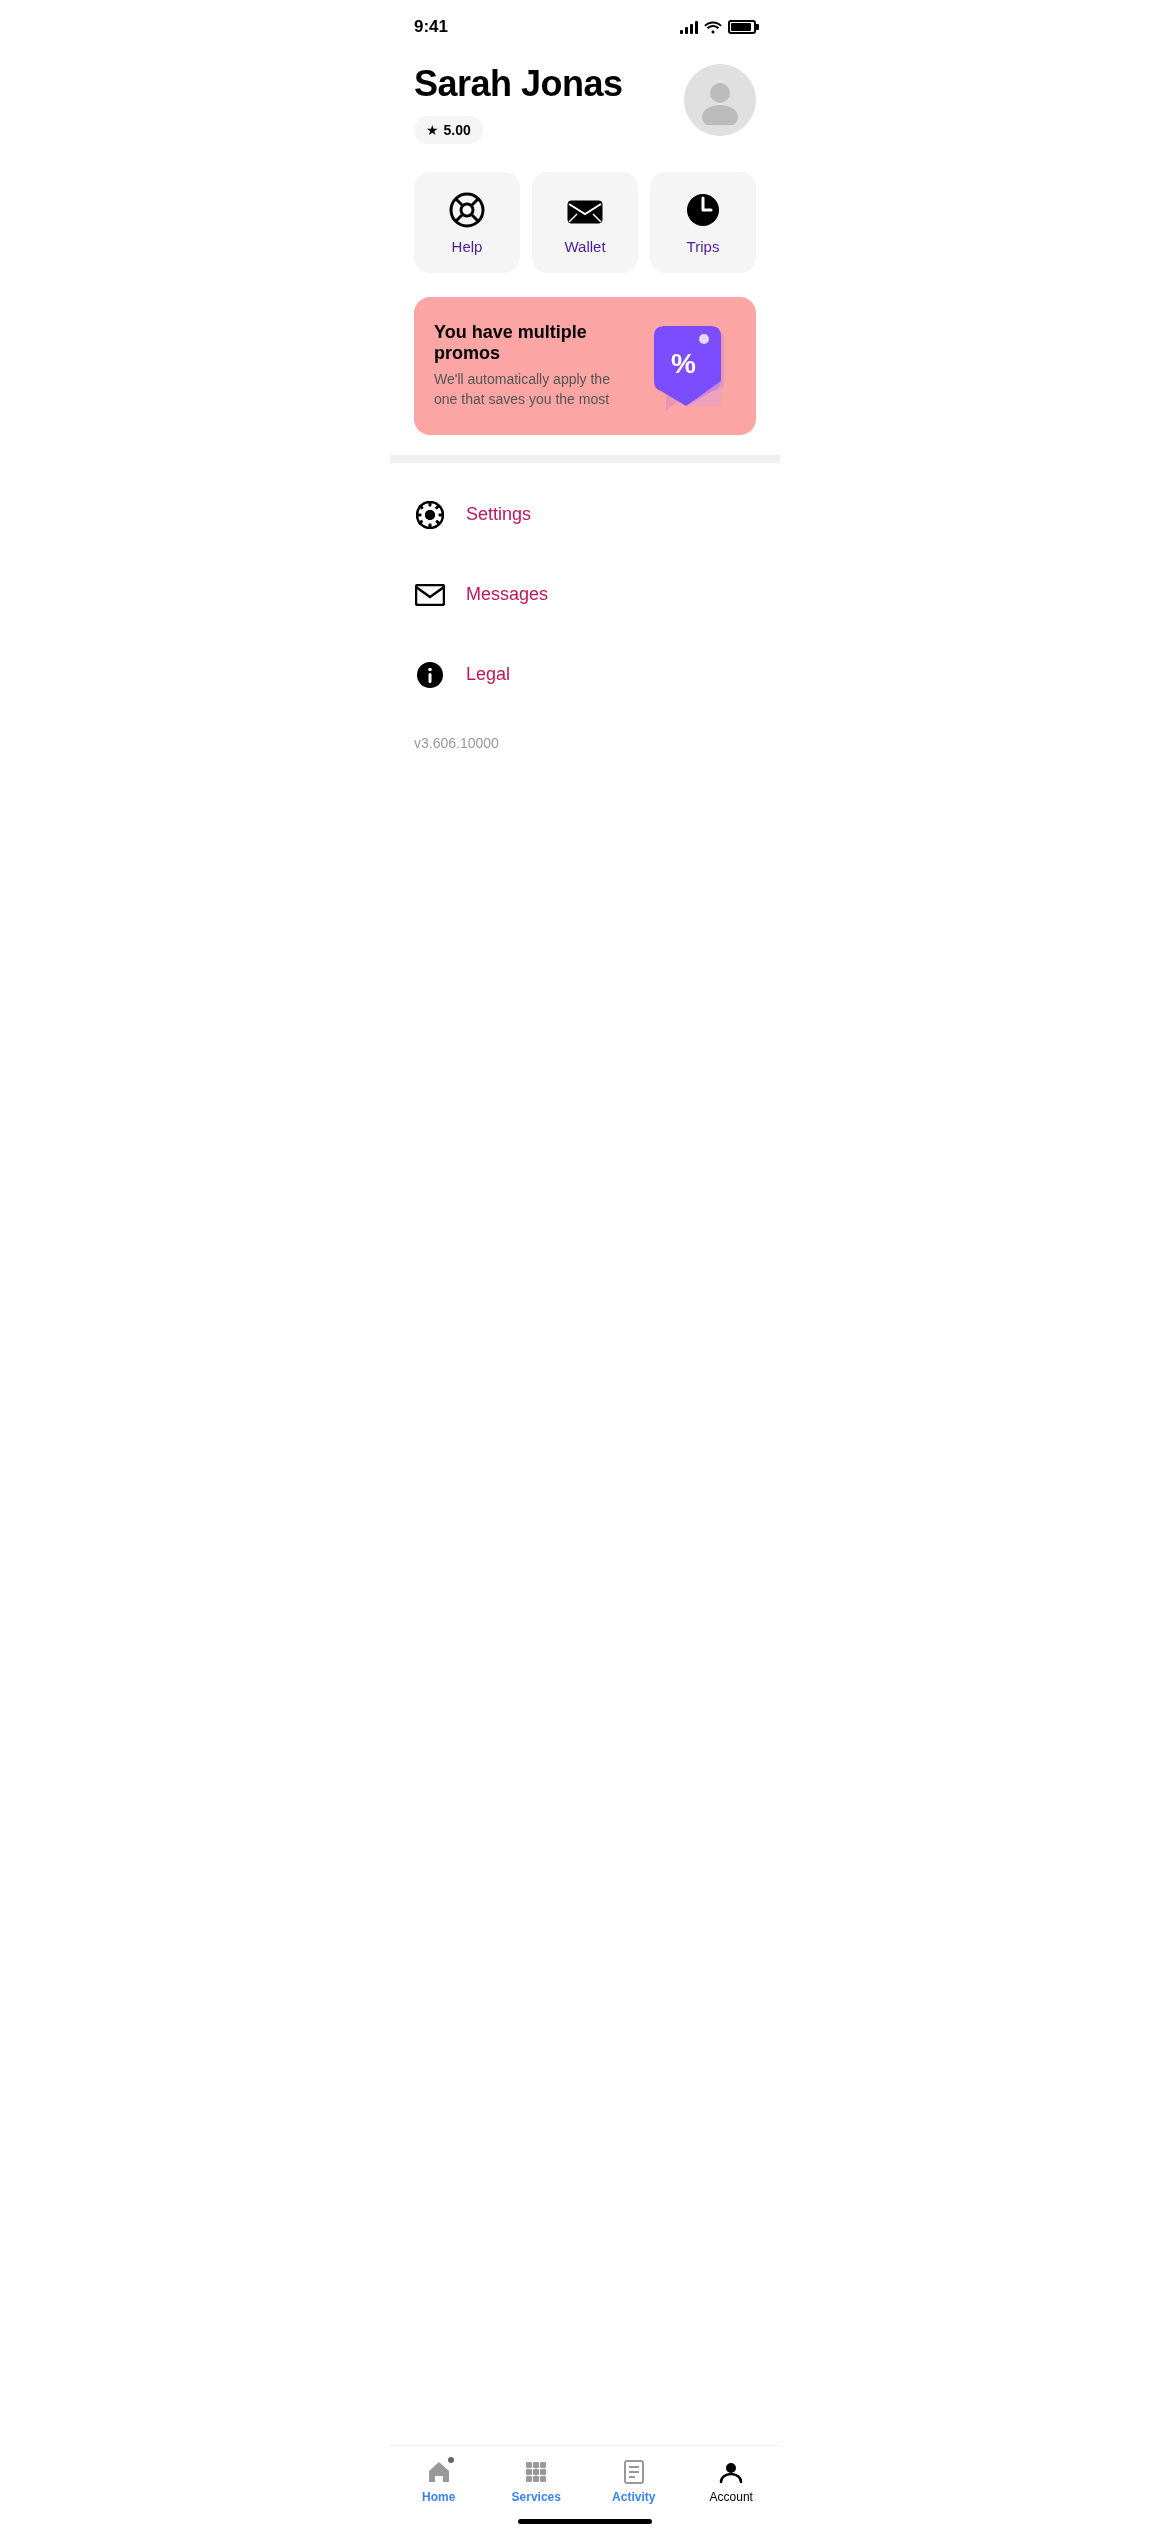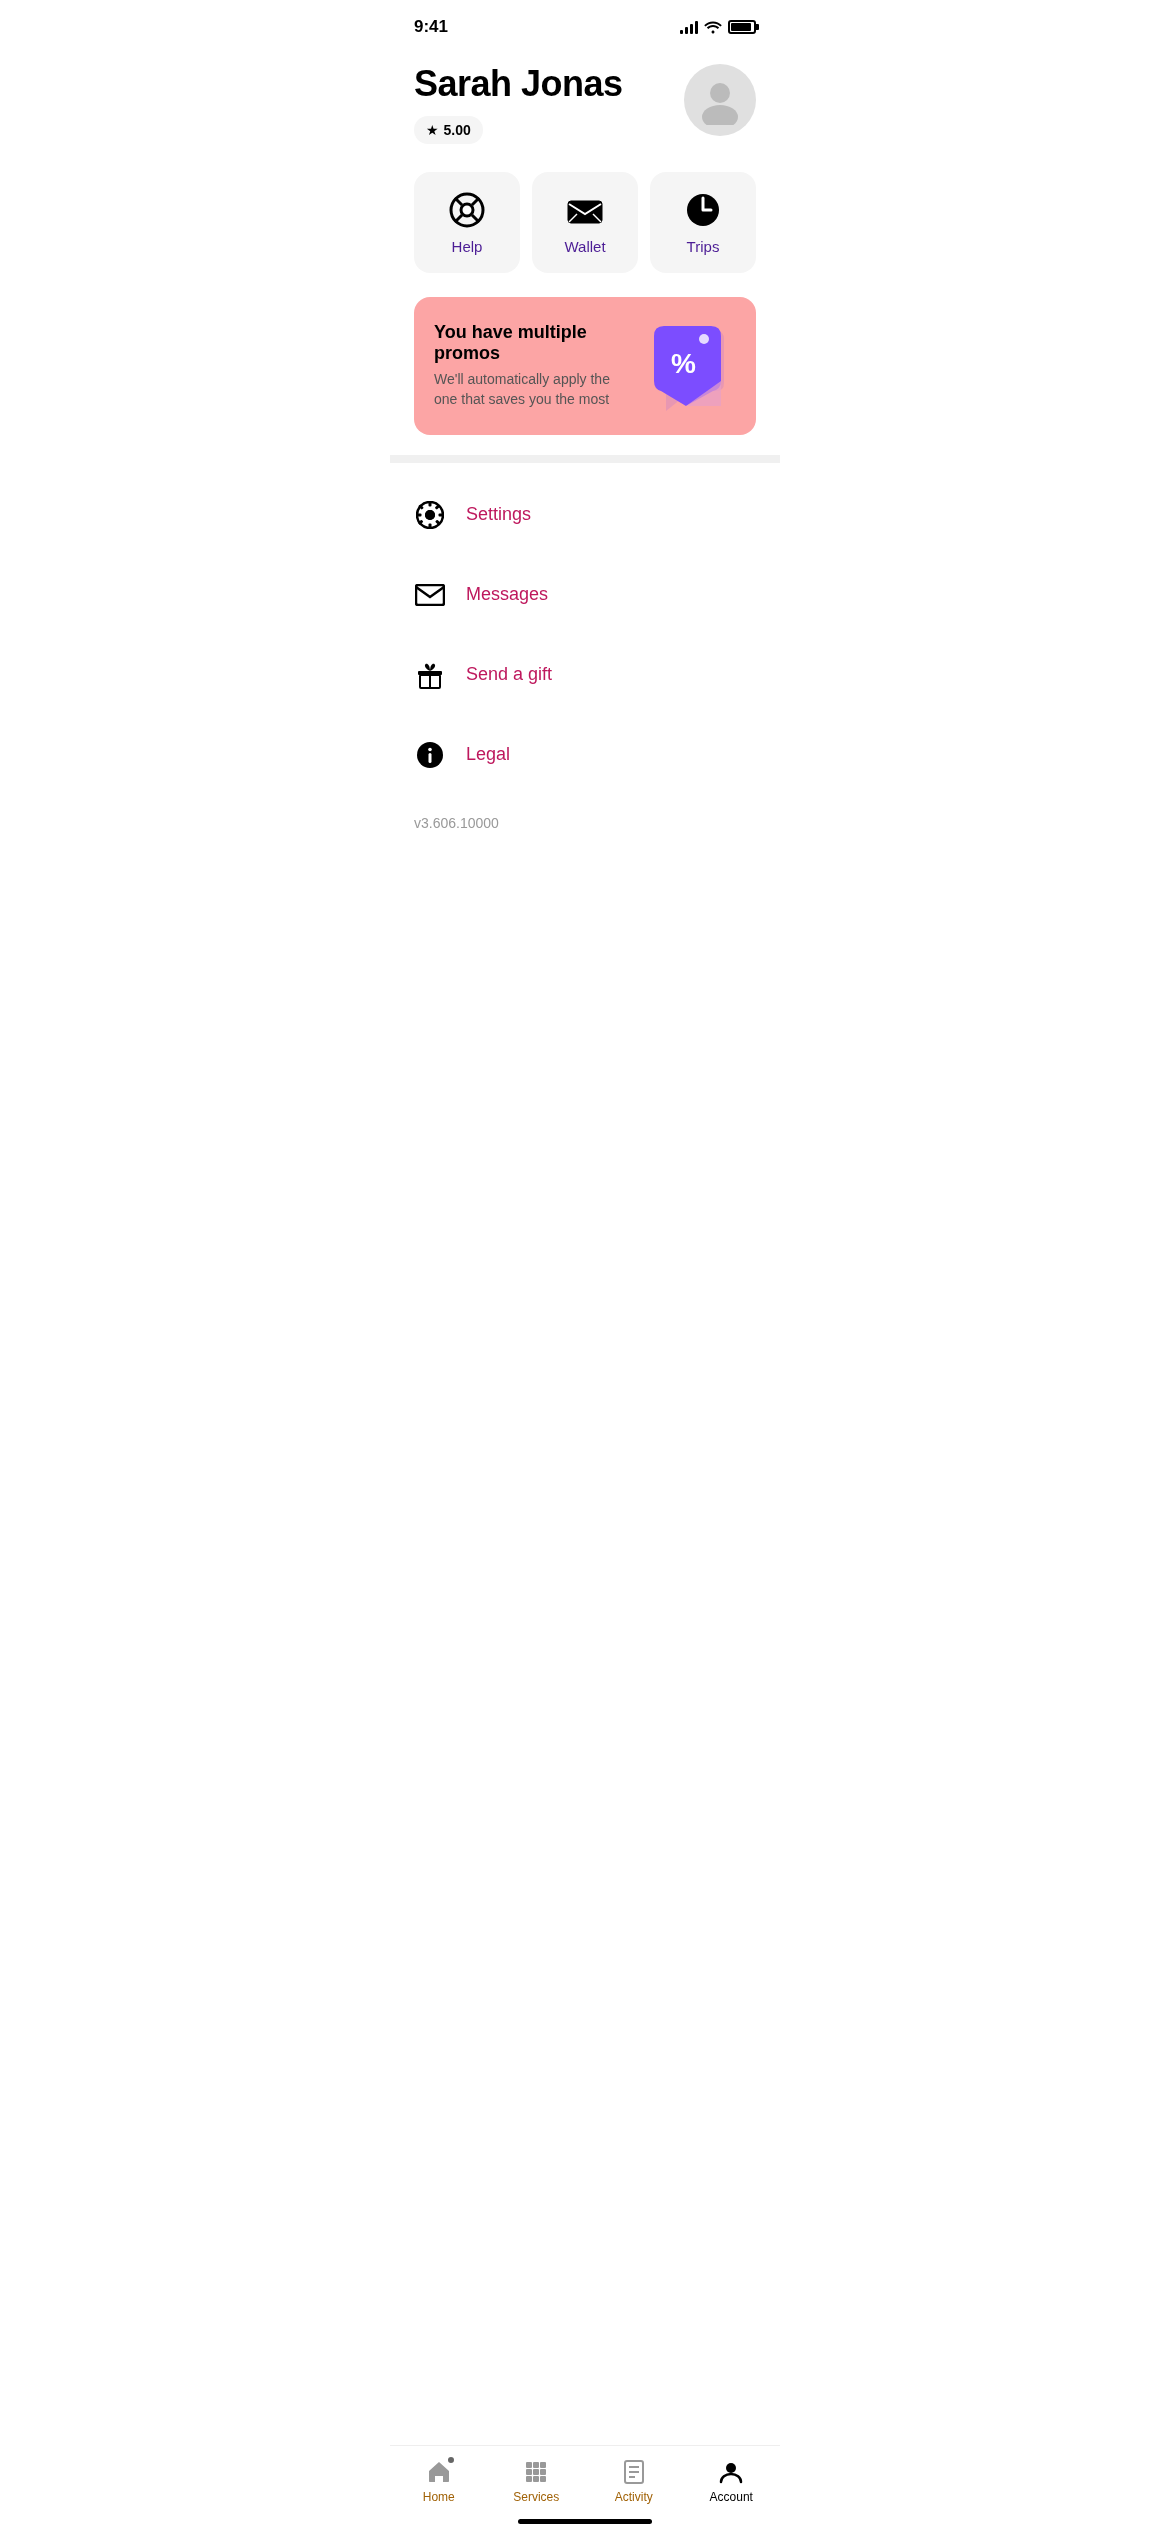--- a/index.html
+++ b/index.html
@@ -272,21 +272,22 @@
     .nav-icon {
       width: 28px;
       height: 28px;
       display: flex;
       align-items: center;
       justify-content: center;
     }
 
     .nav-label {
       font-size: 12px;
-      color: #a16207;
+      color: #3b82f6;
+      font-weight: bold;
     }
 
     .nav-label.active {
       color: #000;
       font-weight: 400;
     }
 
     .home-nav-icon {
       position: relative;
     }
@@ -448,34 +449,20 @@
   <div class="menu-item">
     <div class="menu-icon">
       <svg width="30" height="22" viewBox="0 0 30 22" fill="none">
         <rect x="1" y="1" width="28" height="20" rx="2" stroke="#000" stroke-width="2.5" fill="none"></rect>
         <path d="M1 3 L15 13 L29 3" stroke="#000" stroke-width="2.5" fill="none"></path>
       </svg>
     </div>
     <span class="menu-label">Messages</span>
   </div>
 
-  <div class="menu-item">
-    <div class="menu-icon">
-      <svg width="28" height="28" viewBox="0 0 28 28" fill="none">
-        <rect x="2" y="10" width="24" height="4" rx="1" fill="#000"></rect>
-        <rect x="4" y="14" width="20" height="13" rx="1" stroke="#000" stroke-width="2" fill="none"></rect>
-        <line x1="14" y1="10" x2="14" y2="27" stroke="#000" stroke-width="2"></line>
-
-        <path d="M14 10 C14 10 8 7 9 4 C10 1 14 3 14 10Z" fill="#000"></path>
-
-        <path d="M14 10 C14 10 20 7 19 4 C18 1 14 3 14 10Z" fill="#000"></path>
-      </svg>
-    </div>
-    <span class="menu-label">Send a gift</span>
-  </div>
 
   <div class="menu-item">
     <div class="menu-icon">
       <svg width="28" height="28" viewBox="0 0 28 28" fill="none">
         <circle cx="14" cy="14" r="13" fill="#000"></circle>
         <circle cx="14" cy="8.5" r="1.8" fill="#fff"></circle>
         <rect x="12.5" y="12" width="3" height="10" rx="1.5" fill="#fff"></rect>
       </svg>
     </div>
     <span class="menu-label">Legal</span>

